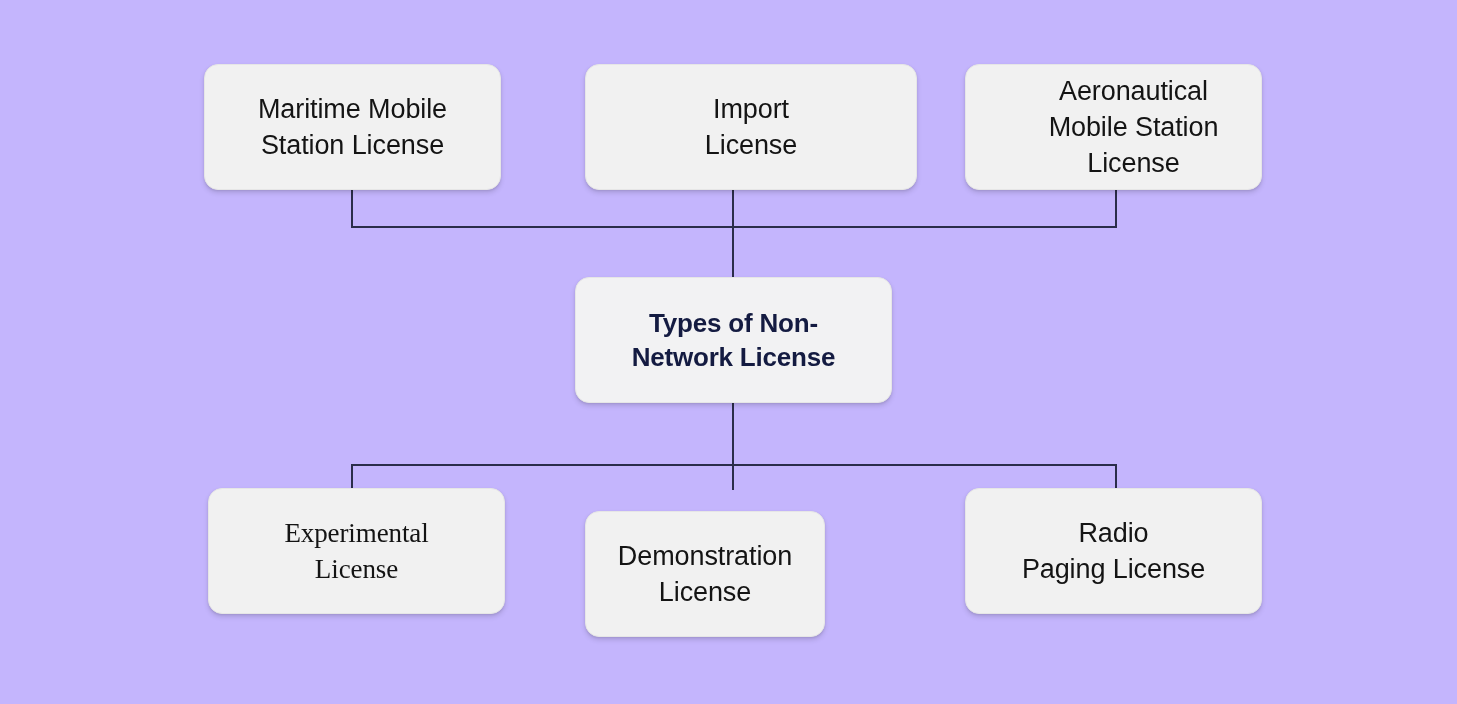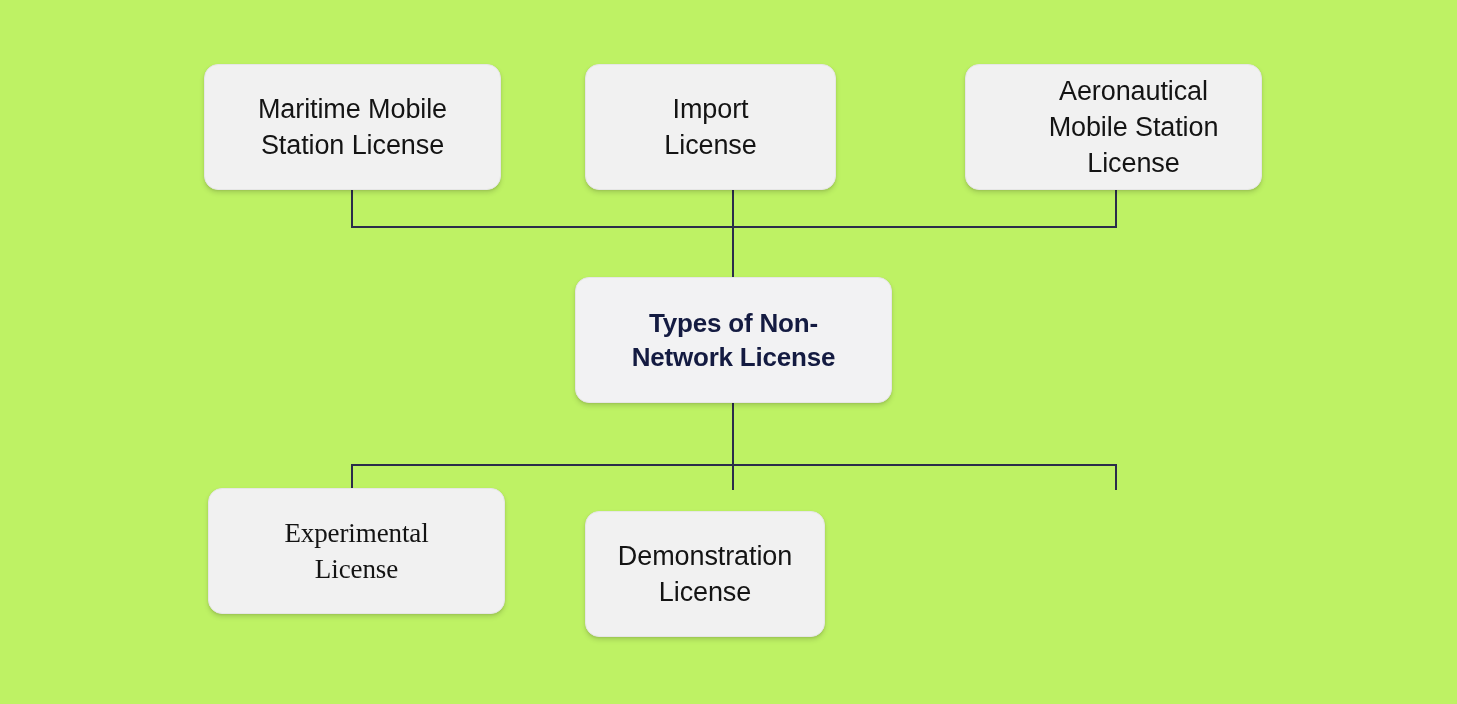--- a/index.html
+++ b/index.html
@@ -7,21 +7,21 @@
     padding: 0;
     background: #ffffff;
   }
   body {
     font-family: "Liberation Sans", sans-serif;
   }
   #canvas {
     position: relative;
     width: 1457px;
     height: 704px;
-    background: #bef264;
+    background: #c4b5fd;
     overflow: hidden;
   }
   .node {
     position: absolute;
     box-sizing: border-box;
     background: #f1f1f1;
     border-radius: 14px;
     border: 1px solid #e6e6e6;
     box-shadow: 0 3px 5px rgba(0,0,0,0.13), 0 1px 2px rgba(0,0,0,0.08);
     display: flex;
@@ -76,21 +76,21 @@
   <div class="line-v" style="left:732px; top:400px; height:90px;"></div>
   <div class="line-h" style="left:351px; top:464px; width:766px;"></div>
   <div class="line-v" style="left:351px; top:464px; height:26px;"></div>
   <div class="line-v" style="left:1115px; top:464px; height:26px;"></div>
 
   <div class="node" style="left:204px; top:64px; width:297px; height:126px;">
     <span class="label">Maritime Mobile
 Station License</span>
   </div>
 
-  <div class="node" style="left:585px; top:64px; width:251px; height:126px;">
+  <div class="node" style="left:585px; top:64px; width:332px; height:126px;">
     <span class="label">Import
 License</span>
   </div>
 
   <div class="node" style="left:965px; top:64px; width:297px; height:126px;padding-left:40px;">
     <span class="label">Aeronautical
 Mobile Station
 License</span>
   </div>
 
@@ -102,14 +102,18 @@
   <div class="node" style="left:208px; top:488px; width:297px; height:126px;font-family:Liberation Serif, serif;">
     <span class="label">Experimental
 License</span>
   </div>
 
   <div class="node" style="left:585px; top:488px; width:240px; height:126px;margin-top:23px;">
     <span class="label">Demonstration
 License</span>
   </div>
 
+  <div class="node" style="left:965px; top:488px; width:297px; height:126px;">
+    <span class="label">Radio
+Paging License</span>
+  </div>
 
 </div>
 
 </body></html>

